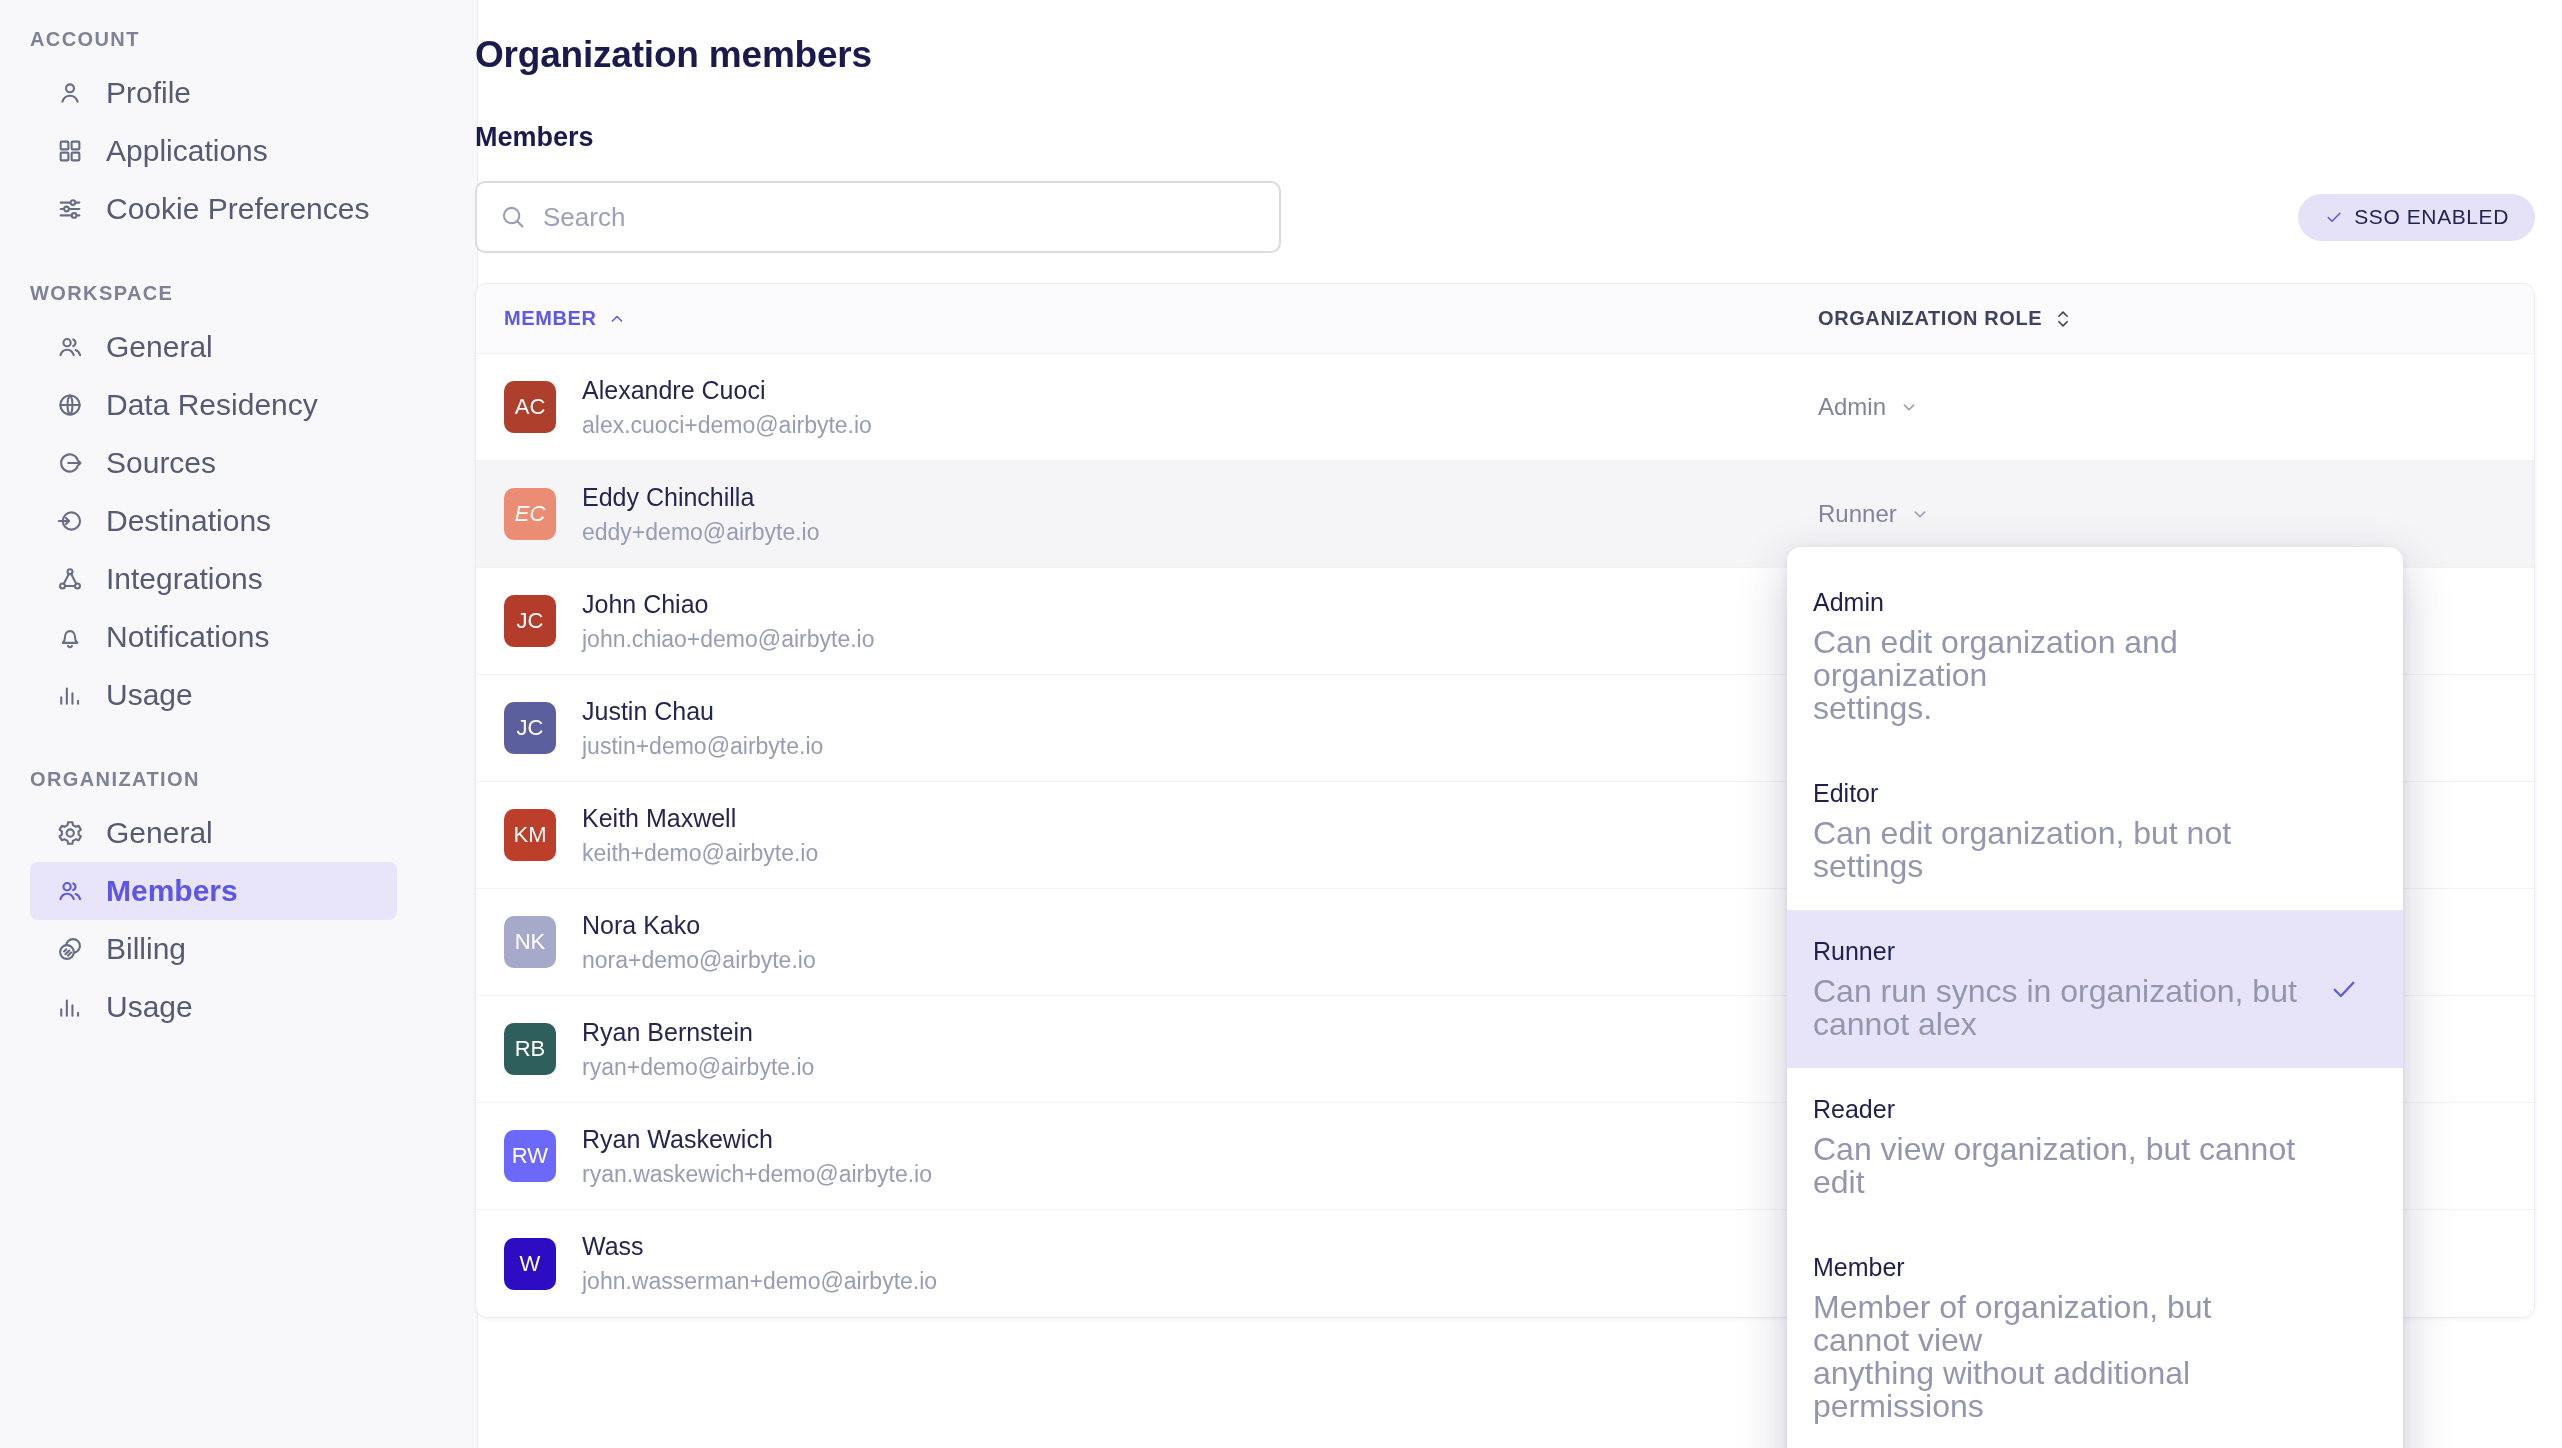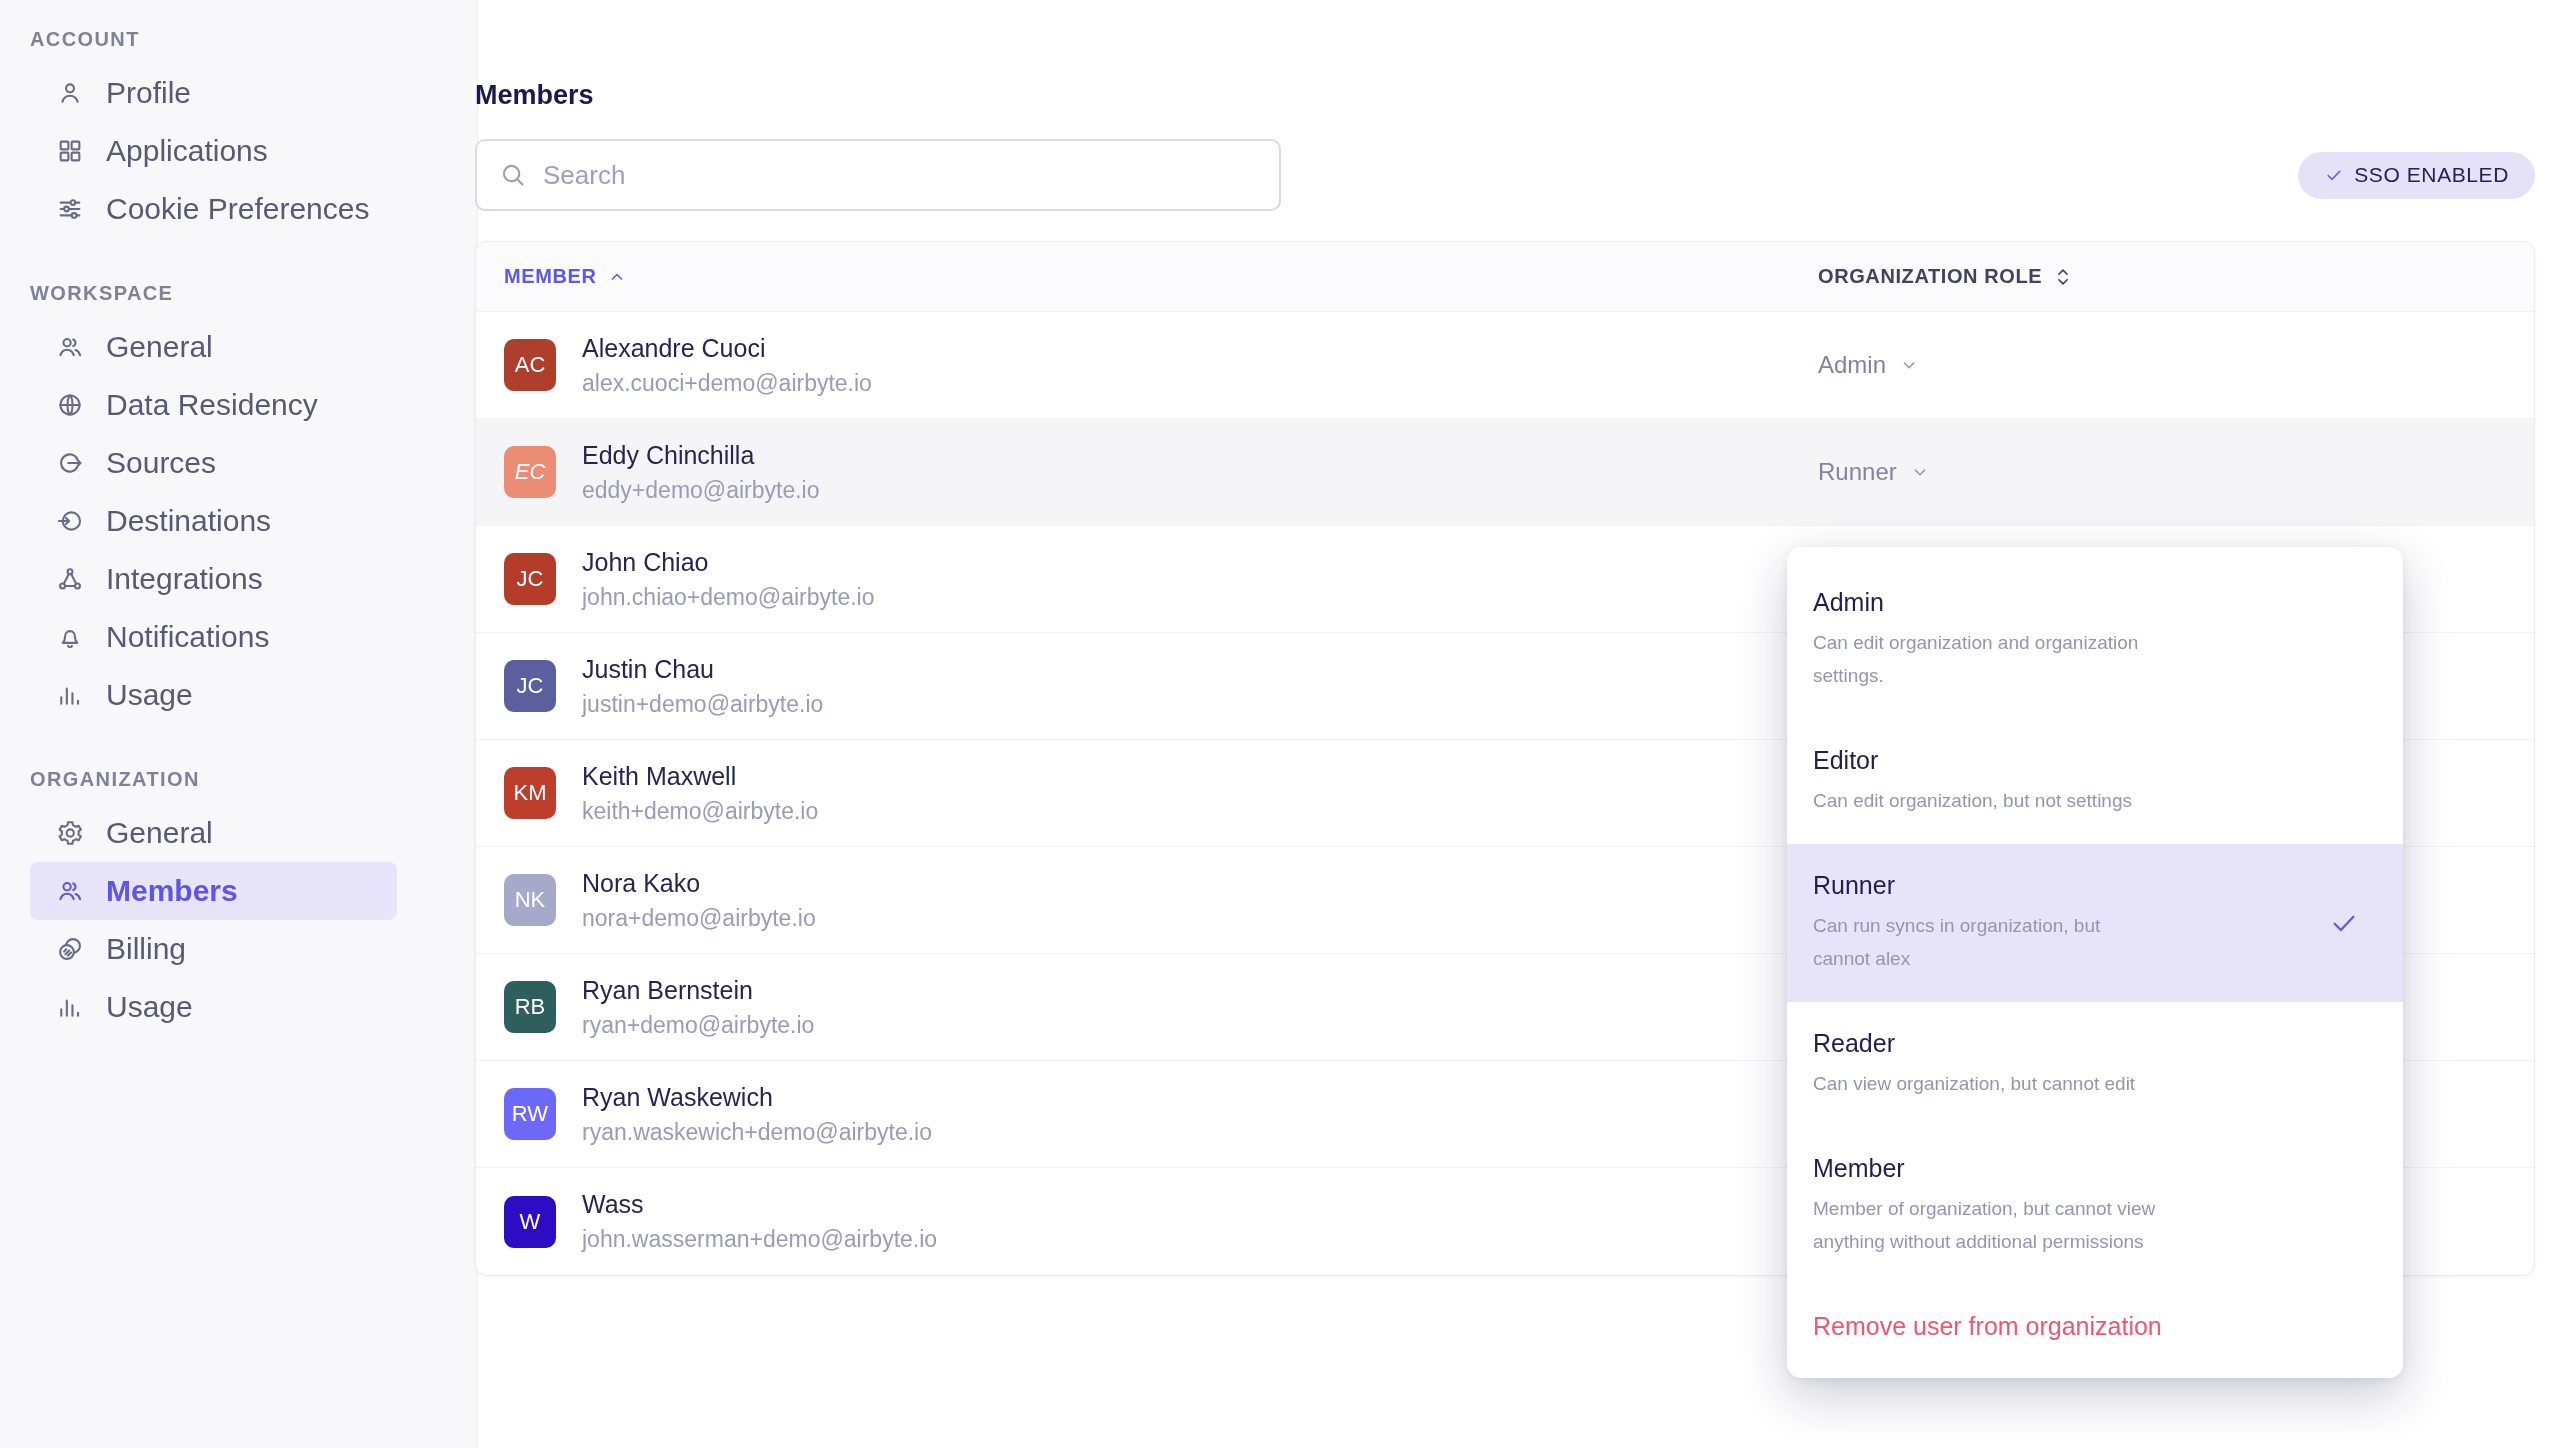--- a/index.html
+++ b/index.html
@@ -84,21 +84,21 @@
   .rcell .chev { color:#9a9db5; }
 
   
   .dropdown {
     position:absolute; left:1787px; top:547px; width:616px; z-index:10;
     background:#fff; border-radius:14px; padding:14px 0 8px;
     box-shadow:0 18px 50px rgba(27,26,77,0.22), 0 2px 8px rgba(27,26,77,0.08);
   }
   .opt { position:relative; padding:27px 95px 27px 26px; cursor:pointer; }
   .opt-title { font-size:25px; color:#201f4e; margin-bottom:9px; }
-  .opt-desc  { font-size:19px; color:#9396ae; line-height:33px; white-space:pre-line; }
+  .opt-desc  { font-size:32px; color:#9396ae; line-height:33px; white-space:pre-line; }
   .opt.selected { background:#e7e4f9; }
   .opt .check { position:absolute; right:44px; top:50%; transform:translateY(-50%); color:#5d58e8; }
   .danger { padding:27px 26px 29px; font-size:25px; color:#f2566e; cursor:pointer; }
 </style>
 </head>
 <body>
 
 <aside class="sidebar">
   <nav id="sidebar-nav">
       <div class="sb-section">
@@ -243,20 +243,21 @@
               <path d="M4.5 19.5v-5.5M9.3 19.5V6.5M14.1 19.5v-9M18.9 19.5v-2.5"></path>
             </svg>
           </span>
           <span>Usage</span>
         </div>
       </div>
     </nav>
 </aside>
 
 <main class="main">
+  <h1 class="page-title">Organization members</h1>
   <h2 class="section-title">Members</h2>
 
   <div class="controls">
     <div class="search">
       <span class="s-icon">
           <svg width="28" height="28" viewBox="0 0 24 24" fill="none" stroke="currentColor" stroke-width="1.8" stroke-linecap="round" stroke-linejoin="round">
             <circle cx="10.8" cy="10.8" r="6.6"></circle>
             <path d="m15.7 15.7 4.4 4.4"></path>
           </svg>
         </span>

